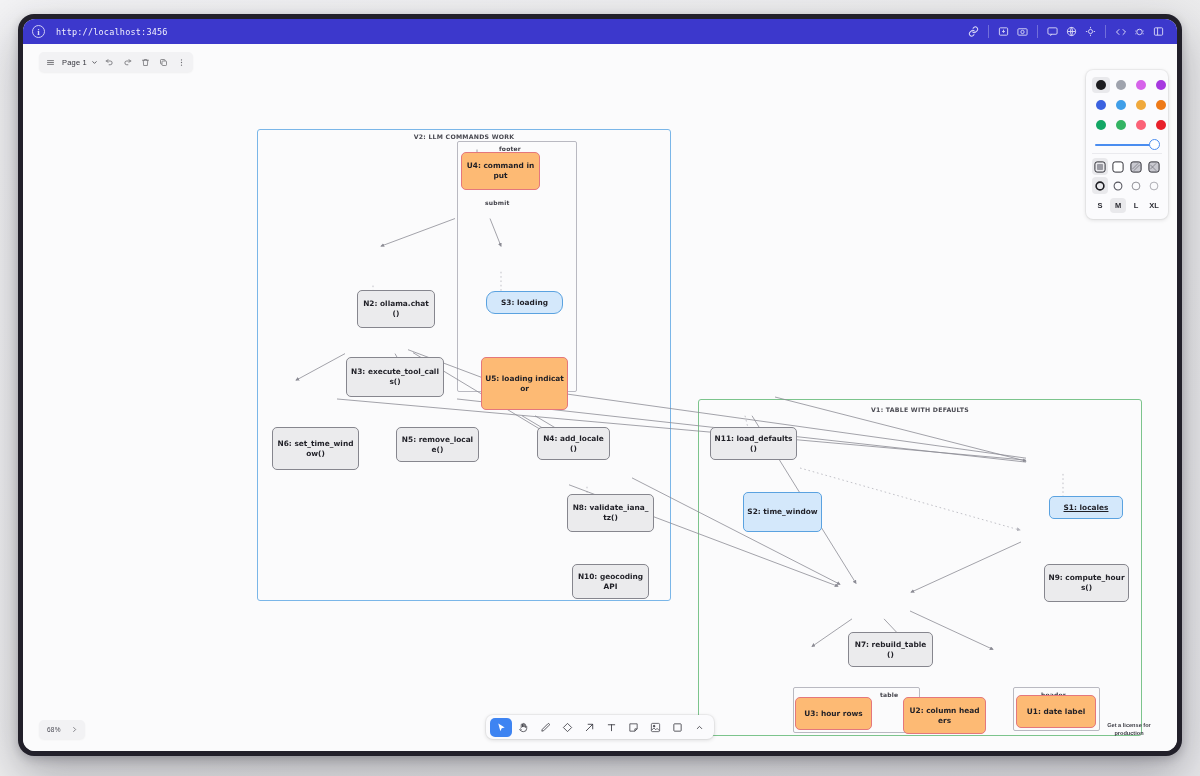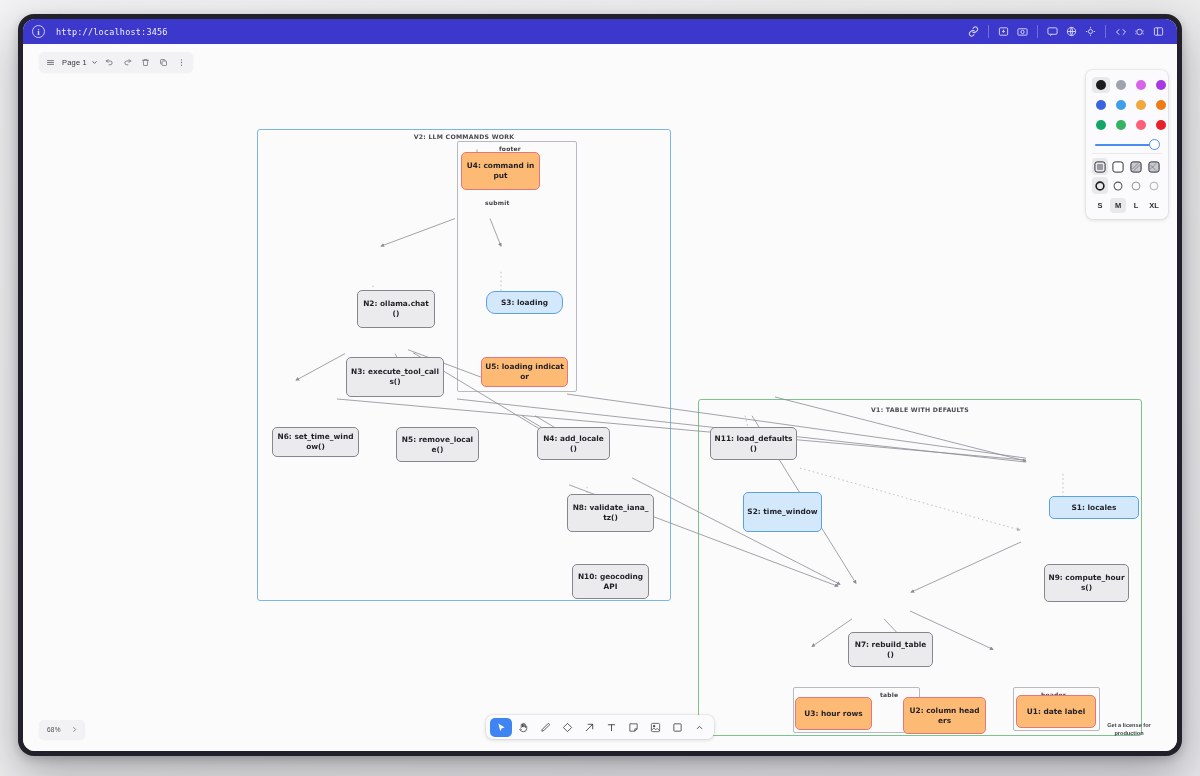--- a/index.html
+++ b/index.html
@@ -443,48 +443,48 @@
 
           <div class="node red" style="left:438px;top:108px;width:79px;height:38px;">
               <span>U4: command input</span>
             </div>
           <div class="node gray" style="left:334px;top:246px;width:78px;height:38px;">
               <span>N2: ollama.chat()</span>
             </div>
           <div class="node blue" style="left:463px;top:247px;width:77px;height:23px;border-radius:9px;">
               <span>S3: loading</span>
             </div>
-          <div class="node red" style="left:458px;top:313px;width:87px;height:30px;">
+          <div class="node red" style="left:458px;top:313px;width:87px;height:53px;">
               <span>U5: loading indicator</span>
             </div>
           <div class="node gray" style="left:323px;top:313px;width:98px;height:40px;">
               <span>N3: execute_tool_calls()</span>
             </div>
-          <div class="node gray" style="left:249px;top:383px;width:87px;height:30px;">
+          <div class="node gray" style="left:249px;top:383px;width:87px;height:43px;">
               <span>N6: set_time_window()</span>
             </div>
           <div class="node gray" style="left:373px;top:383px;width:83px;height:35px;">
               <span>N5: remove_locale()</span>
             </div>
           <div class="node gray" style="left:514px;top:383px;width:73px;height:33px;">
               <span>N4: add_locale()</span>
             </div>
           <div class="node gray" style="left:544px;top:450px;width:87px;height:38px;">
               <span>N8: validate_iana_tz()</span>
             </div>
           <div class="node gray" style="left:549px;top:520px;width:77px;height:35px;">
               <span>N10: geocoding API</span>
             </div>
           <div class="node gray" style="left:687px;top:383px;width:87px;height:33px;">
               <span>N11: load_defaults()</span>
             </div>
           <div class="node blue" style="left:720px;top:448px;width:79px;height:40px;">
               <span>S2: time_window</span>
             </div>
-          <div class="node blue" style="left:1026px;top:452px;width:90px;height:23px;">
+          <div class="node blue" style="left:1026px;top:452px;width:74px;height:23px;text-decoration:underline;">
               <span>S1: locales</span>
             </div>
           <div class="node gray" style="left:1021px;top:520px;width:85px;height:38px;">
               <span>N9: compute_hours()</span>
             </div>
           <div class="node gray" style="left:825px;top:588px;width:85px;height:35px;">
               <span>N7: rebuild_table()</span>
             </div>
           <div class="node red" style="left:772px;top:653px;width:77px;height:33px;">
               <span>U3: hour rows</span>

